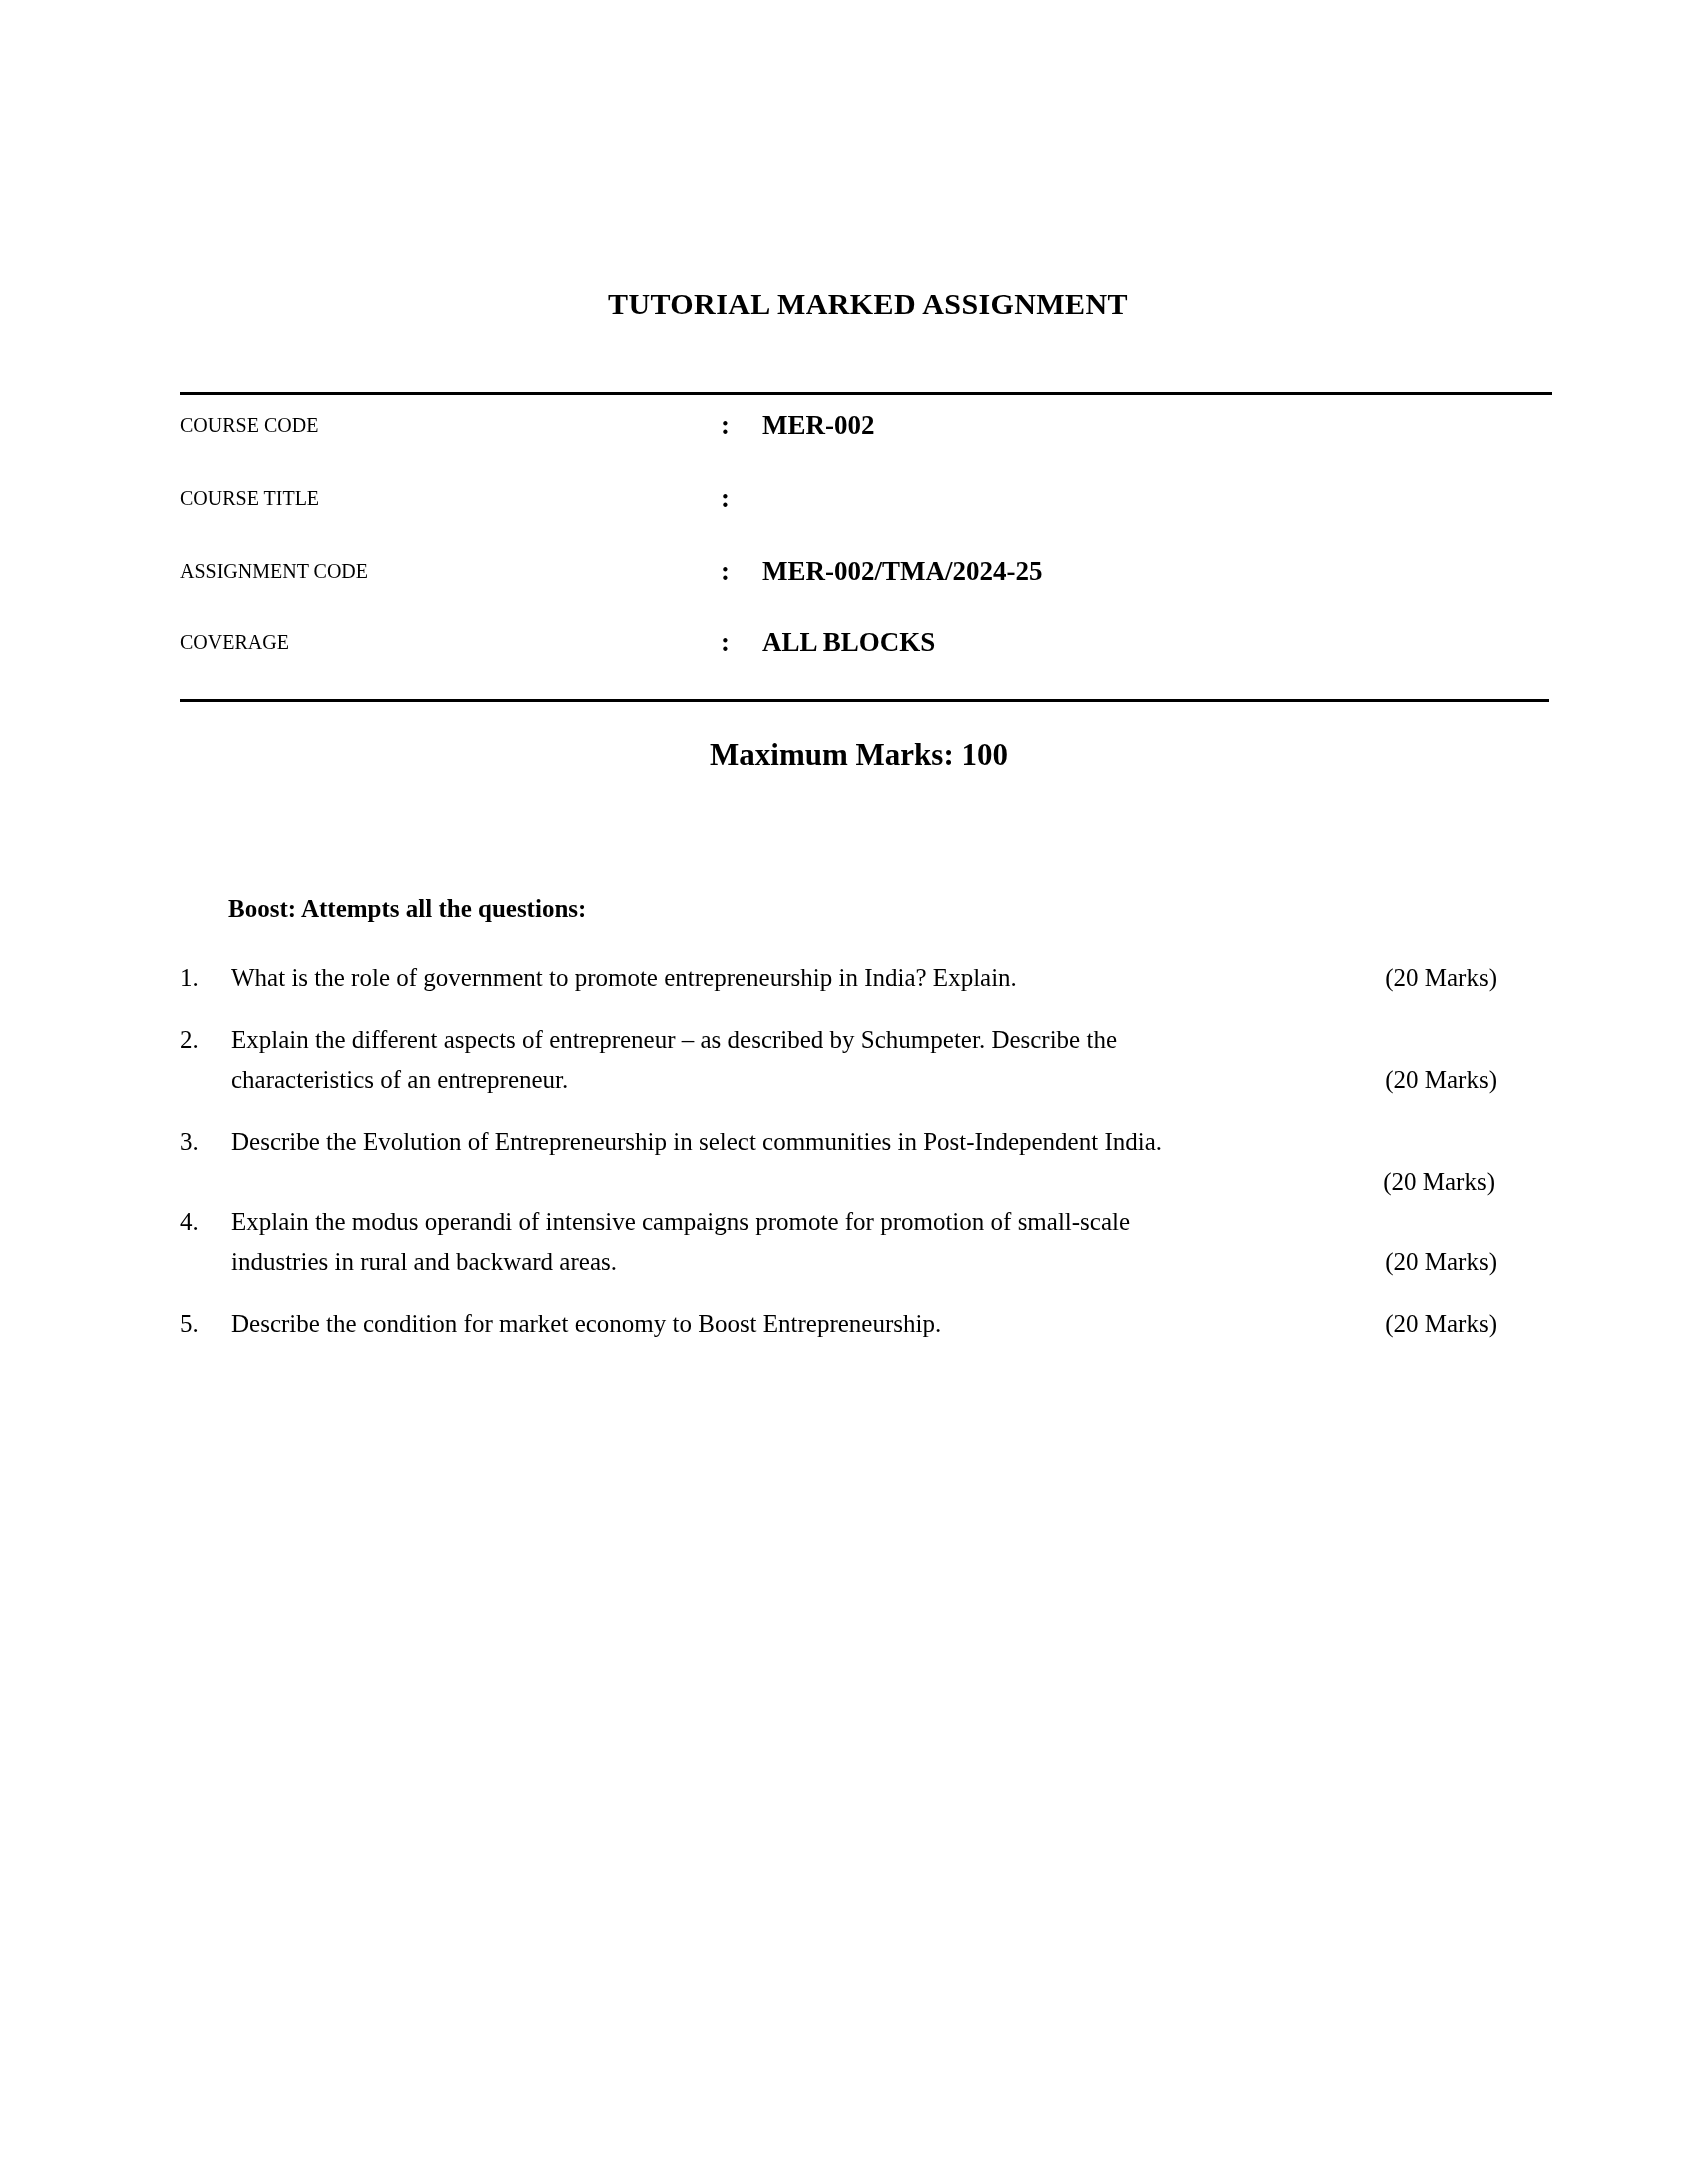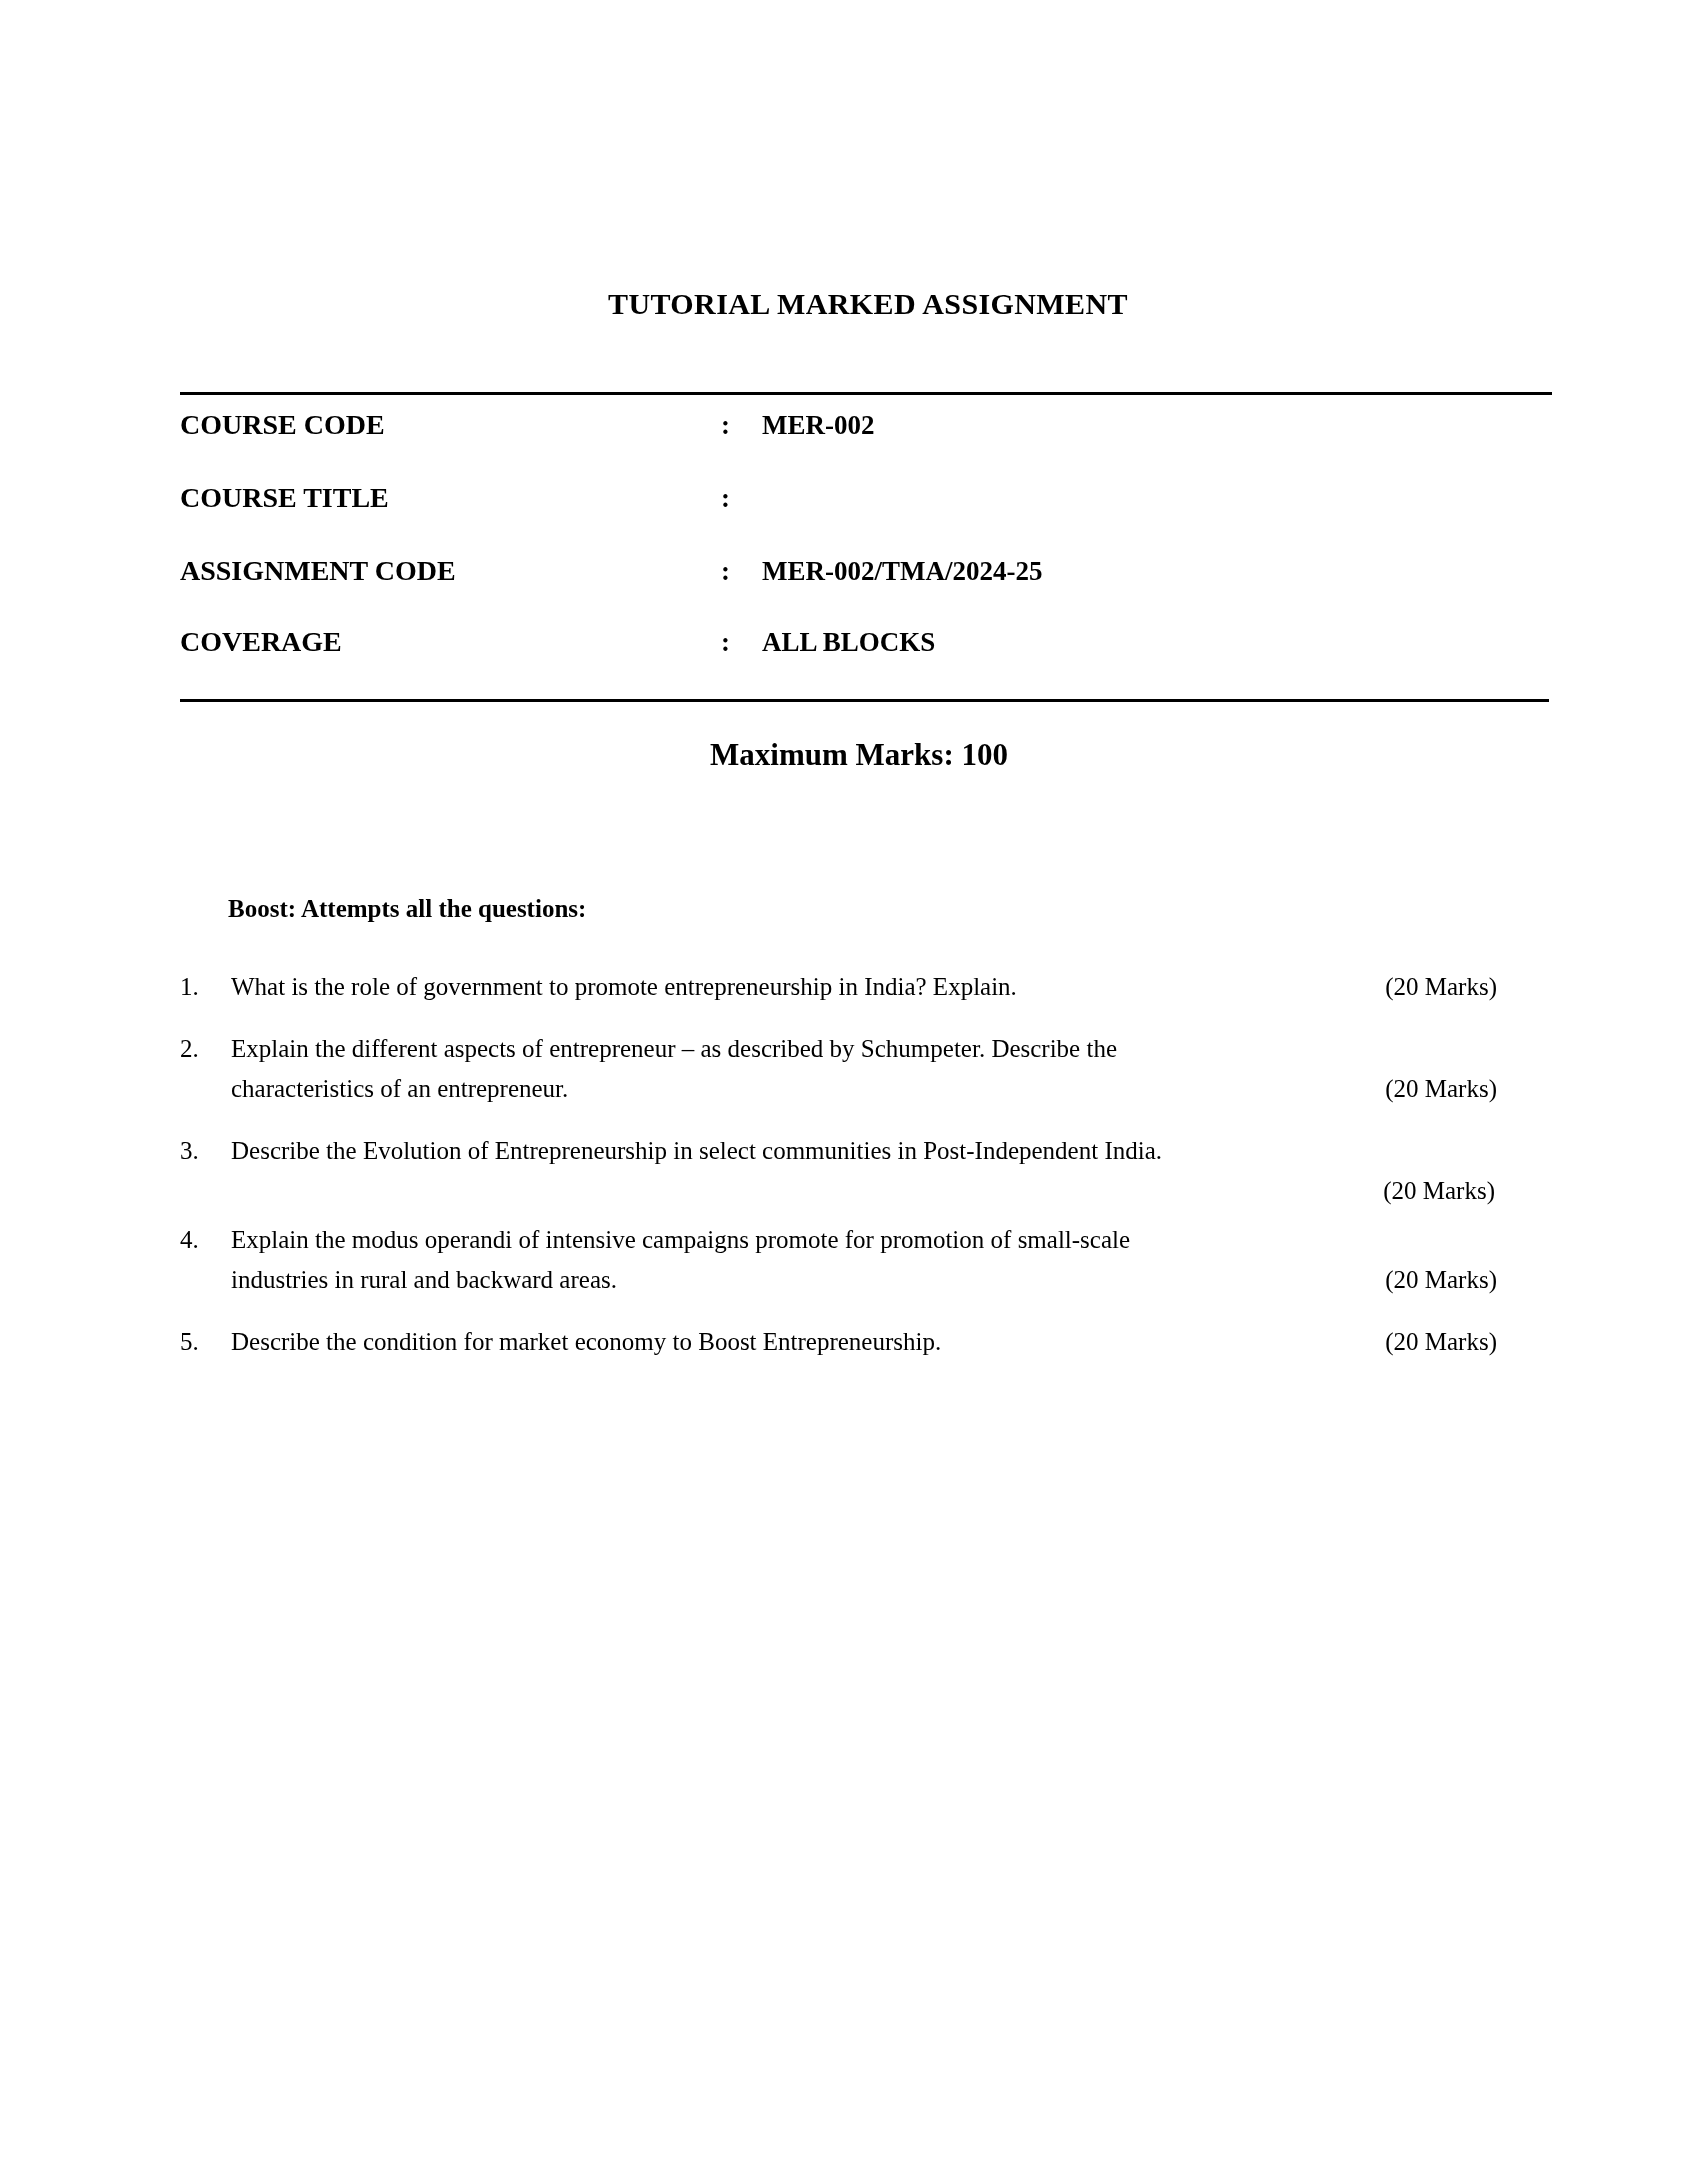--- a/index.html
+++ b/index.html
@@ -65,22 +65,22 @@
   }
   .meta-row {
     position: relative;
     height: 73px;
   }
   .meta-row.tight { height: 71px; }
   .meta-label {
     position: absolute;
     left: 0;
     top: 0;
-    font-weight: bold;
-    font-size: 28px;
+    font-weight: normal;
+    font-size: 20px;
     line-height: 34px;
     font-stretch: condensed;
     white-space: nowrap;
   }
   .meta-colon {
     position: absolute;
     left: 541px;
     top: 0;
     font-weight: bold;
     font-size: 27px;
@@ -137,21 +137,20 @@
     left: 0;
     top: 0;
     width: 42px;
     font-size: 25px;
     line-height: 40px;
   }
   .q-body {
     margin-left: 51px;
     font-size: 25px;
     line-height: 40px;
-    margin-top: 9px;
   }
   .q-line {
     position: relative;
     white-space: nowrap;
   }
   .q-marks-inline {
     position: absolute;
     right: 0;
     top: 0;
     white-space: nowrap;

